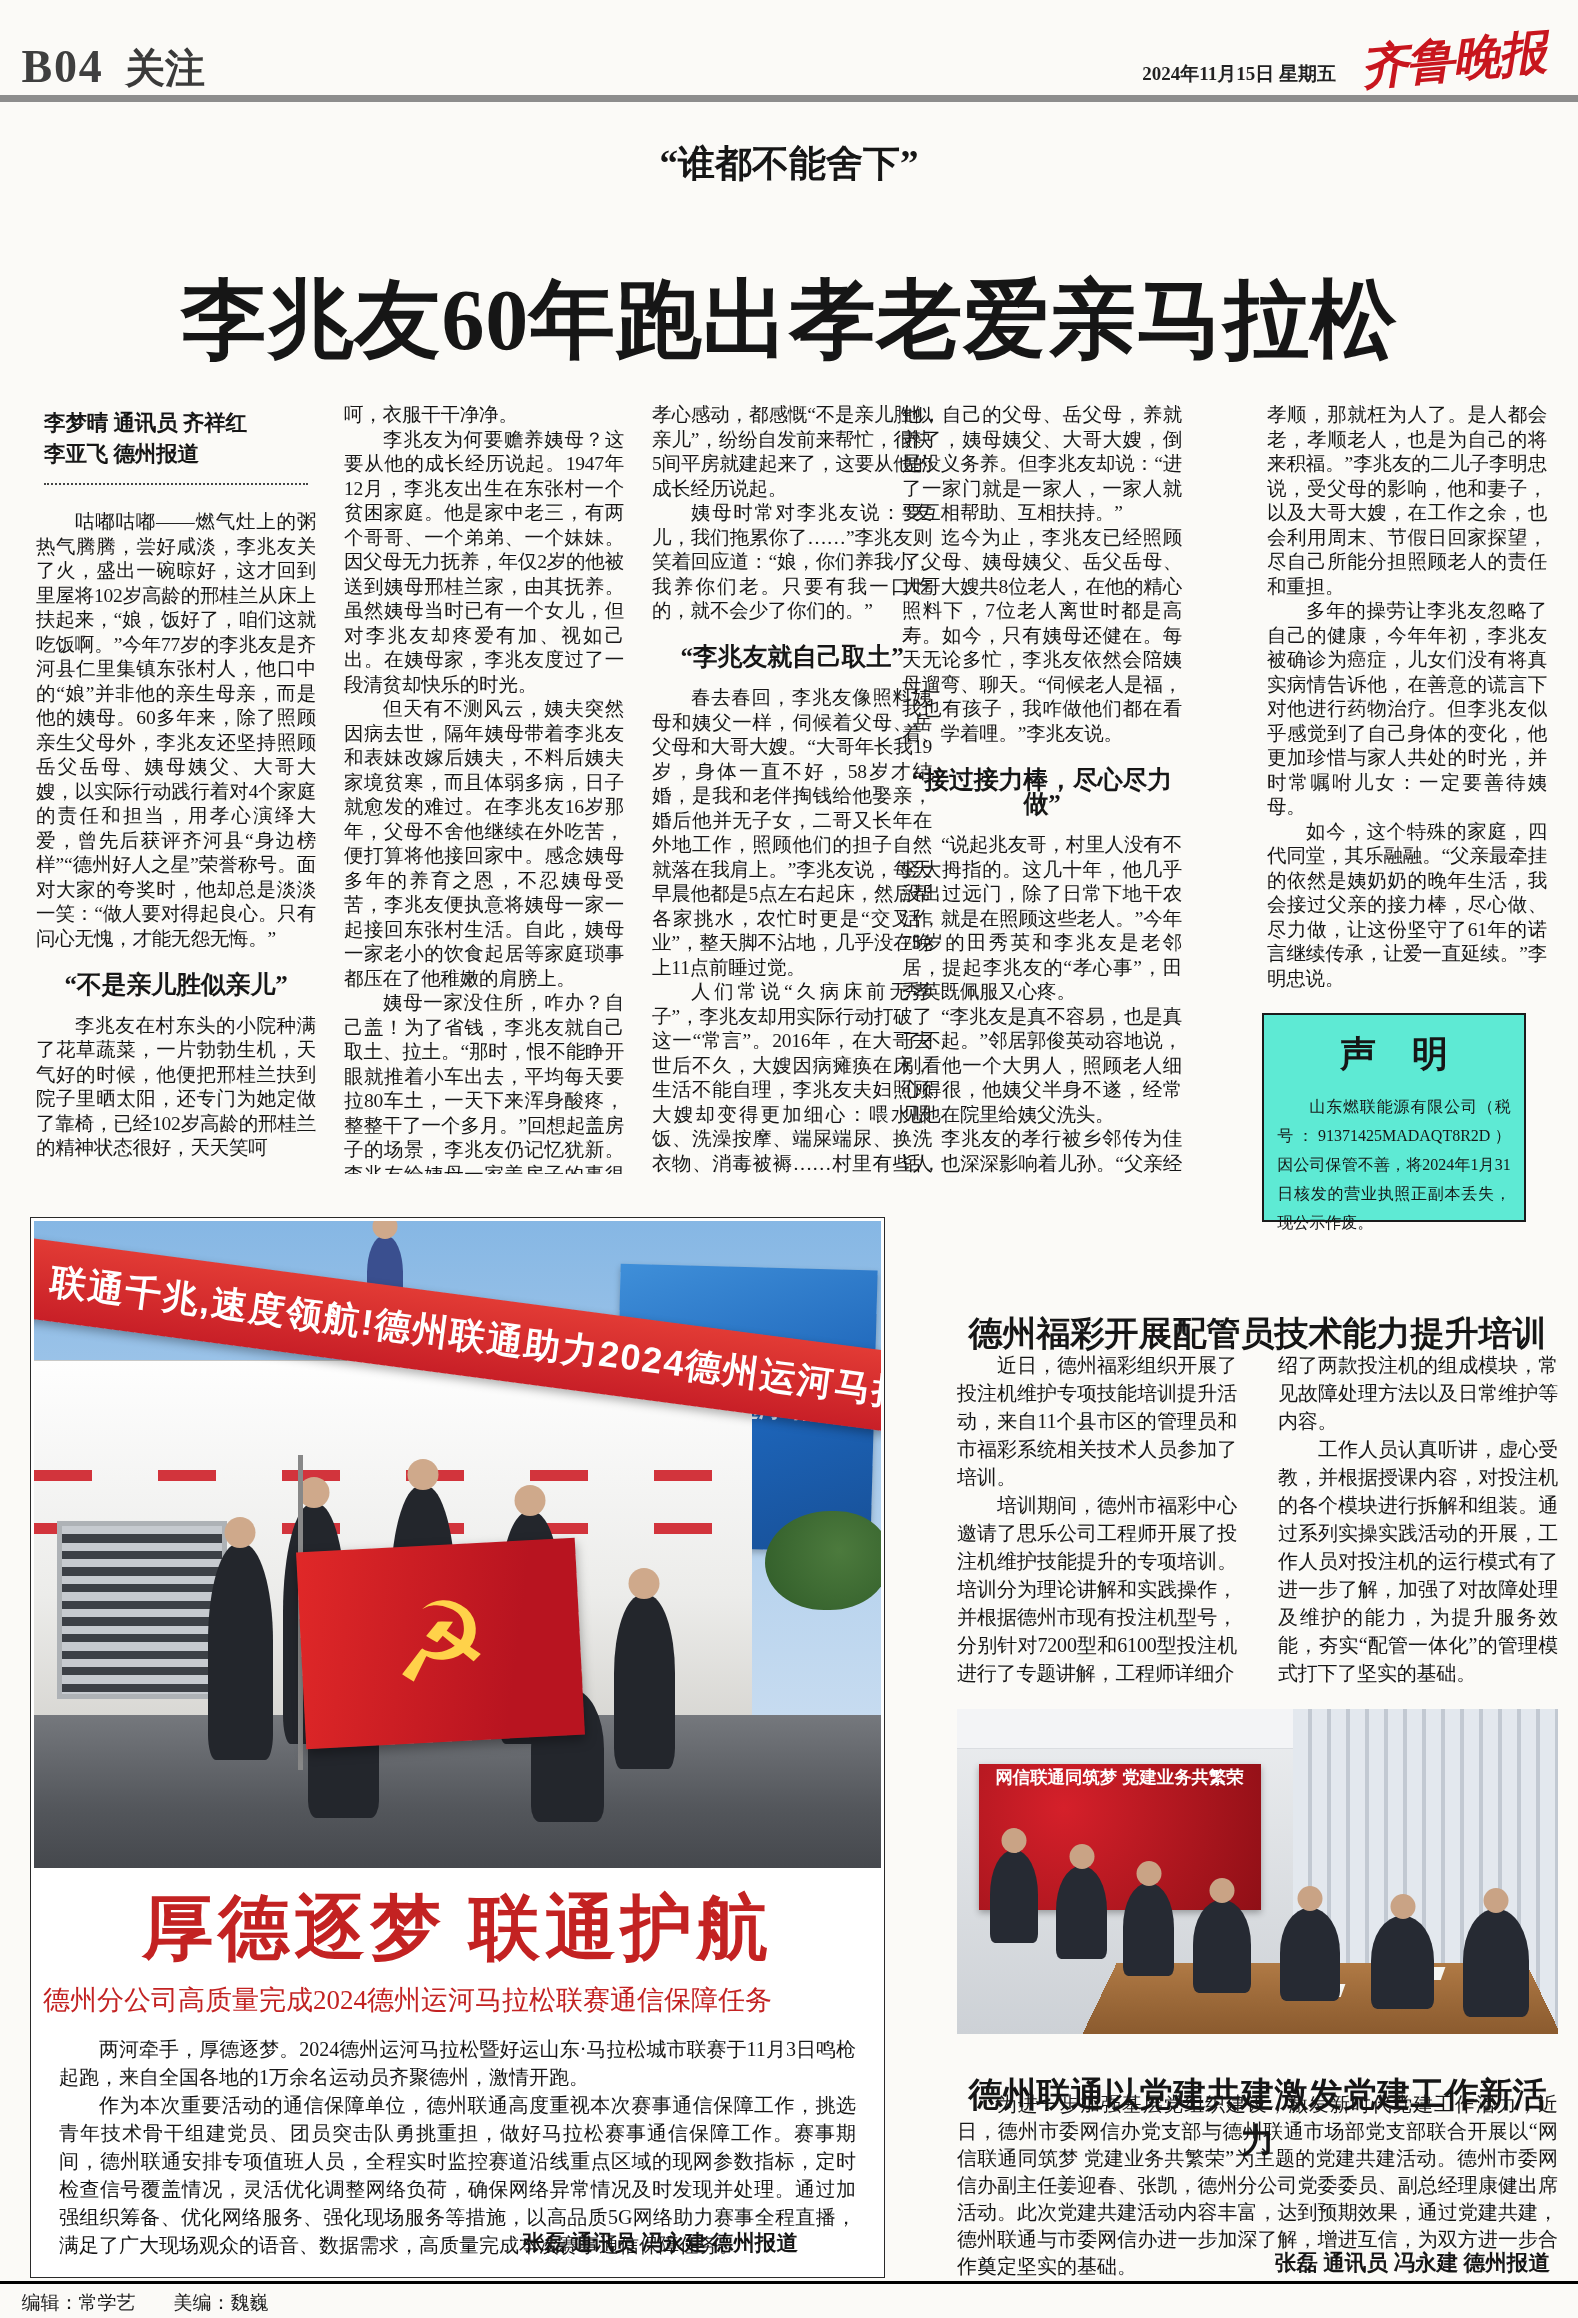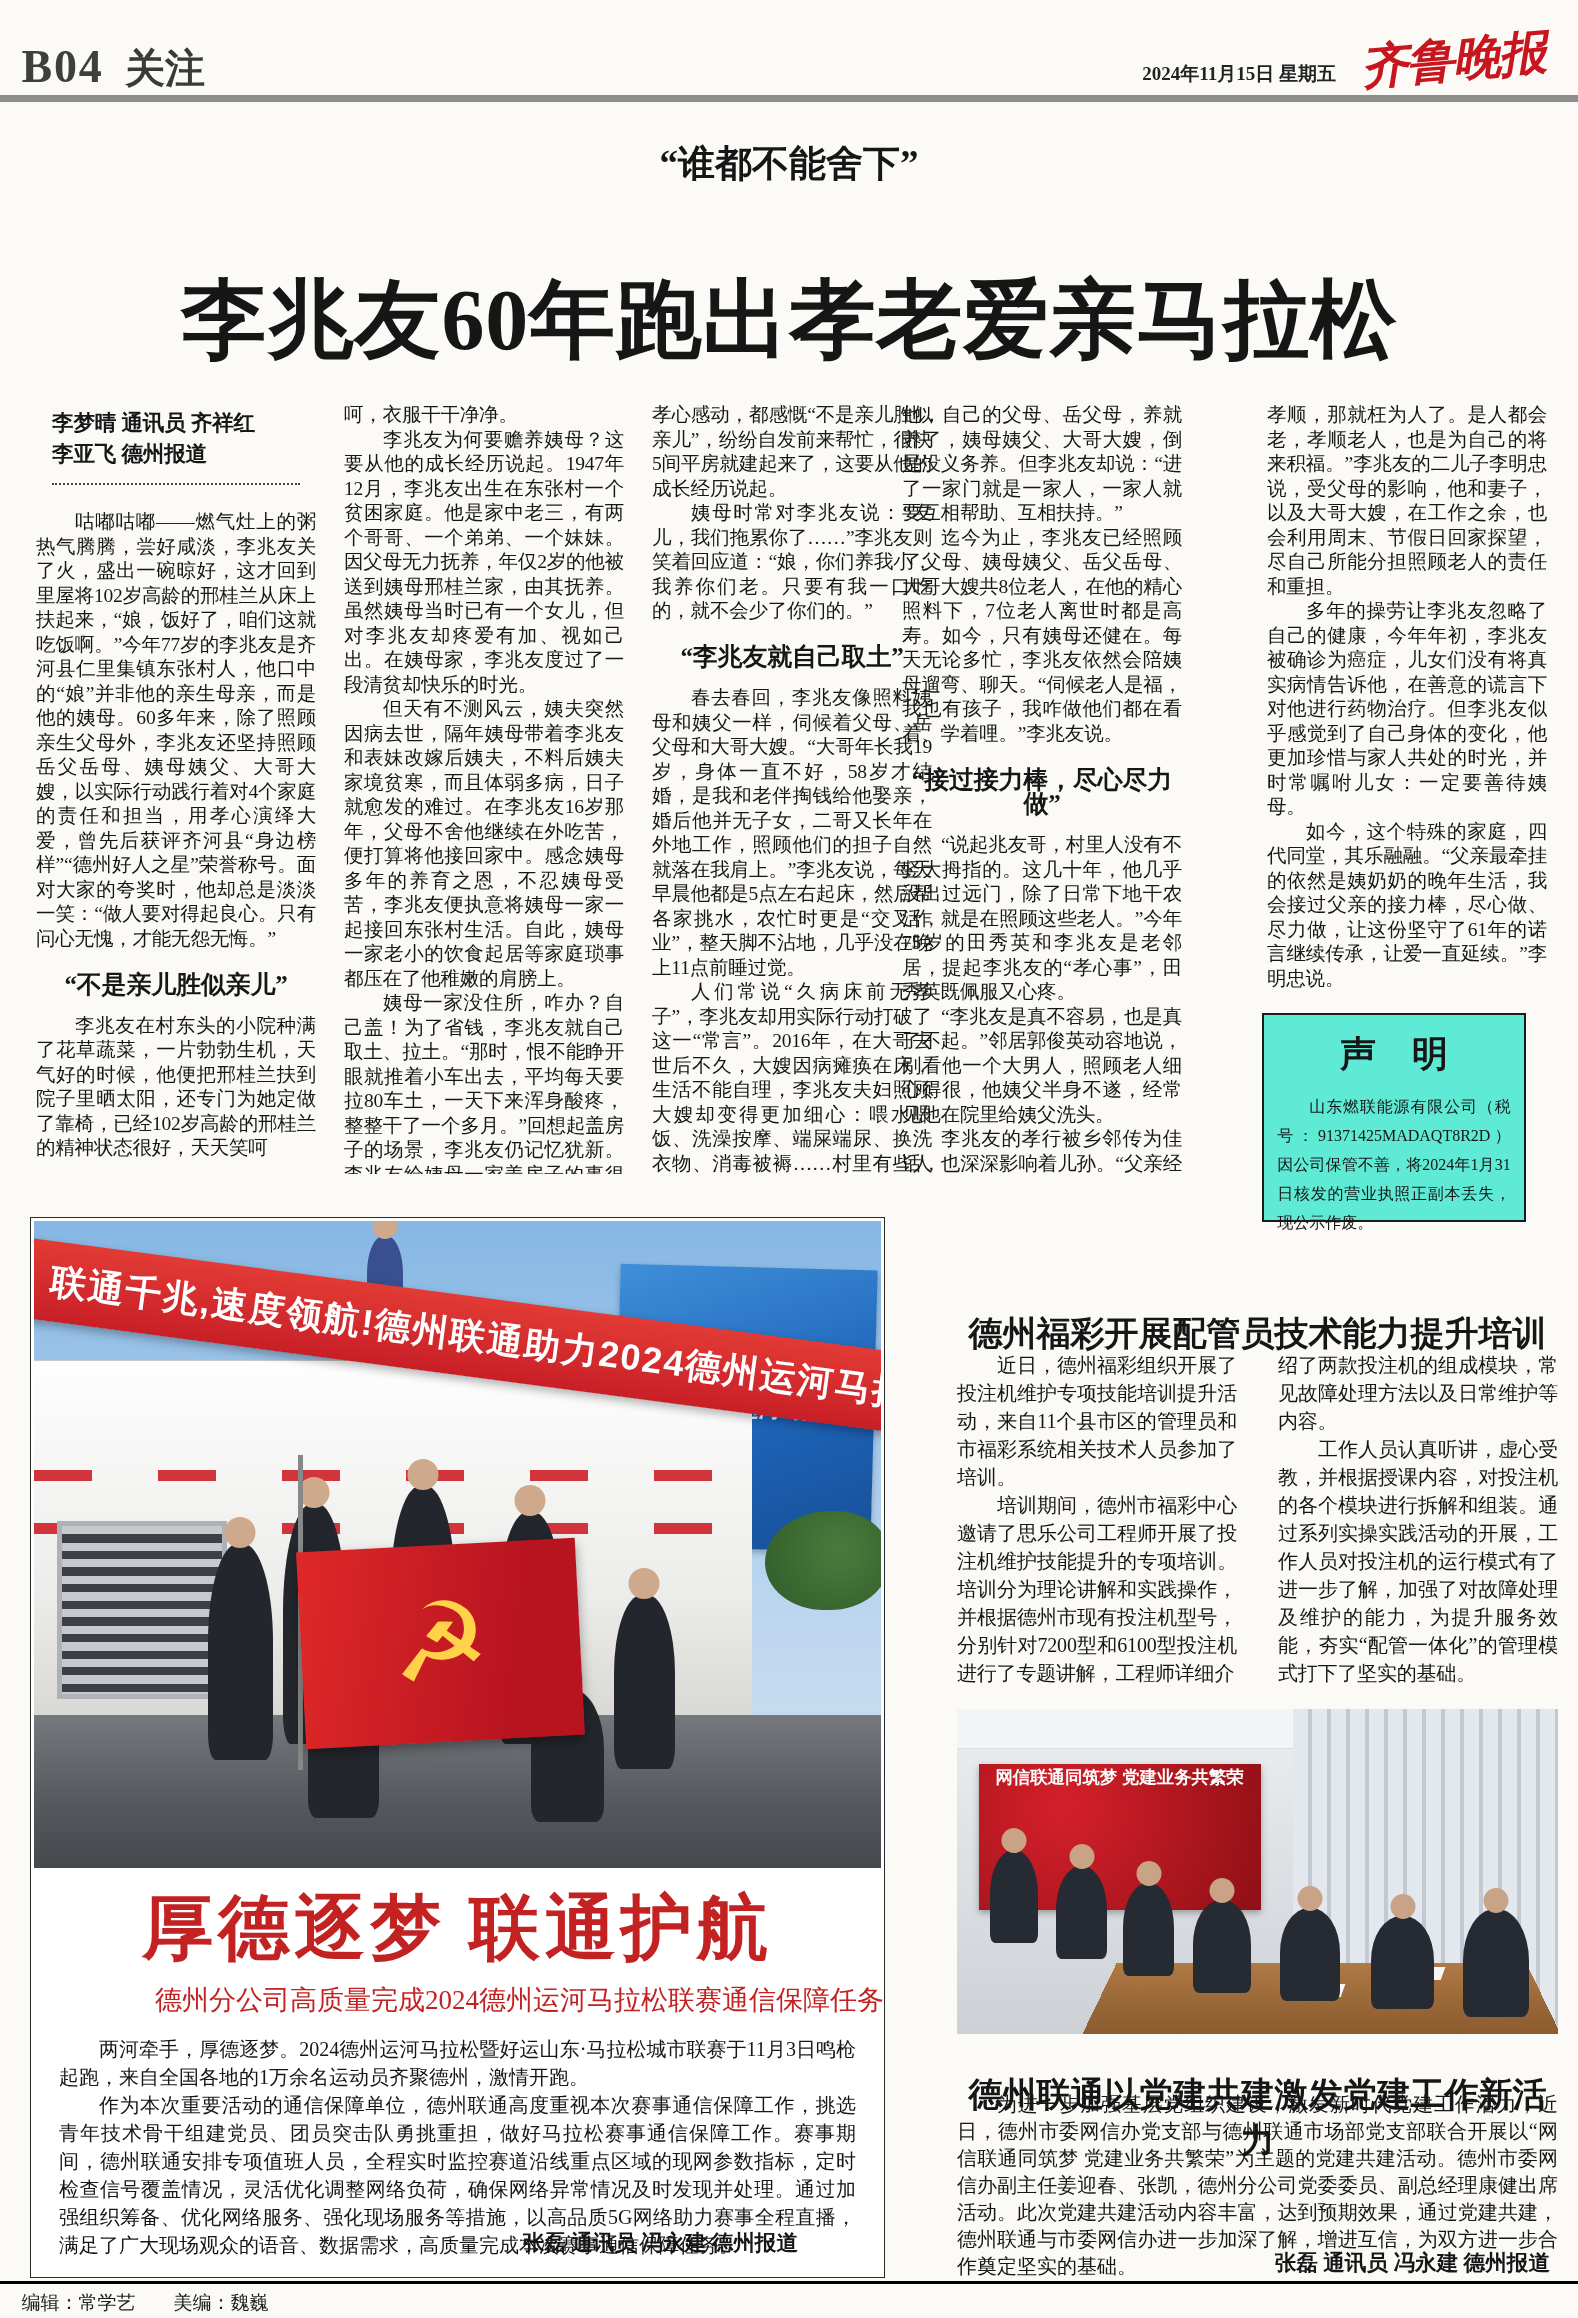--- a/index.html
+++ b/index.html
@@ -22,21 +22,21 @@
             font-weight:bold;letter-spacing:0.8px;white-space:nowrap;}
   .col{position:absolute;width:280px;top:403px;height:771px;overflow:hidden;
        font-size:19.5px;line-height:24.5px;letter-spacing:-0.2px;}
   .col-1{left:36px;top:408px;height:766px;}
   .col-2{left:344px;}.col-3{left:652px;}.col-4{left:902px;}
   .col-5{left:1267px;height:602px;}
   .col p.para{margin:0;text-align:justify;text-indent:2em;}
   .col p.para.cont{text-indent:0;}
   .col h3.subhead{font-size:25px;font-weight:bold;text-align:center;margin:21.6px 0 16.6px;}
   .byline{font-size:21.6px;font-weight:bold;line-height:31px;padding-bottom:13.3px;
-          border-bottom:2.5px dotted #444;margin:0 16px 25px;}
+          border-bottom:2.5px dotted #444;margin:0 8px 25px;}
 
   
   .notice{position:absolute;left:1262px;top:1013px;width:264px;height:209px;border:2.5px solid #1b1b1b;
           padding:8.3px 13.3px;background:#5eead4;}
   .notice h2{text-align:center;font-size:36px;font-weight:bold;margin:6.6px 0 13.3px;}
   .notice p{font-size:16px;line-height:29px;text-align:justify;text-indent:2em;margin:0;}
 
   
   .featurebox{position:absolute;left:30px;top:1217px;width:855px;height:1061px;border:1.7px solid #2a2a2a;background:#fff;}
   .photo1{position:absolute;left:2.5px;top:2.5px;width:847px;height:647px;overflow:hidden;
@@ -75,21 +75,21 @@
         border-radius:45% 45% 10% 10%;}
   .roofman::before{content:'';position:absolute;top:-21.6px;left:50%;transform:translateX(-50%);
         width:25px;height:25px;border-radius:50%;background:#cfa98b;}
   .flagpole{position:absolute;left:264px;bottom:98px;width:5px;height:315px;background:#888;}
   .flag{position:absolute;left:267px;bottom:126px;width:279px;height:197px;transform:rotate(-3deg);
         background:linear-gradient(100deg,#e02828,#b81420 75%);box-shadow:0 5px 11.6px rgba(0,0,0,.35);
         display:flex;align-items:center;justify-content:center;}
   .flag span{color:#ffd24a;font-size:109px;line-height:1;}
   .feat-title{position:absolute;left:0;top:663px;width:100%;text-align:center;
         color:#c32222;font-size:71px;font-weight:bold;letter-spacing:5px;}
-  .feat-subtitle{position:absolute;left:0;top:764px;width:100%;text-align:right;
+  .feat-subtitle{position:absolute;left:12px;top:764px;width:100%;text-align:left;
         color:#c32222;font-size:27px;}
   .feat-body{position:absolute;left:28px;top:817px;width:797px;font-size:20px;line-height:28px;}
   .feat-body p{margin:0;text-align:justify;text-indent:2em;}
   .feat-credit{position:absolute;right:86px;top:1010px;font-size:21.6px;font-weight:bold;}
 
   
   .ra1-headline{position:absolute;left:957px;top:1283px;width:601px;text-align:center;
         font-size:34px;font-weight:bold;}
   .ra-col{position:absolute;top:1351px;width:280px;height:348px;overflow:hidden;
         font-size:20px;line-height:28px;letter-spacing:-0.2px;}

